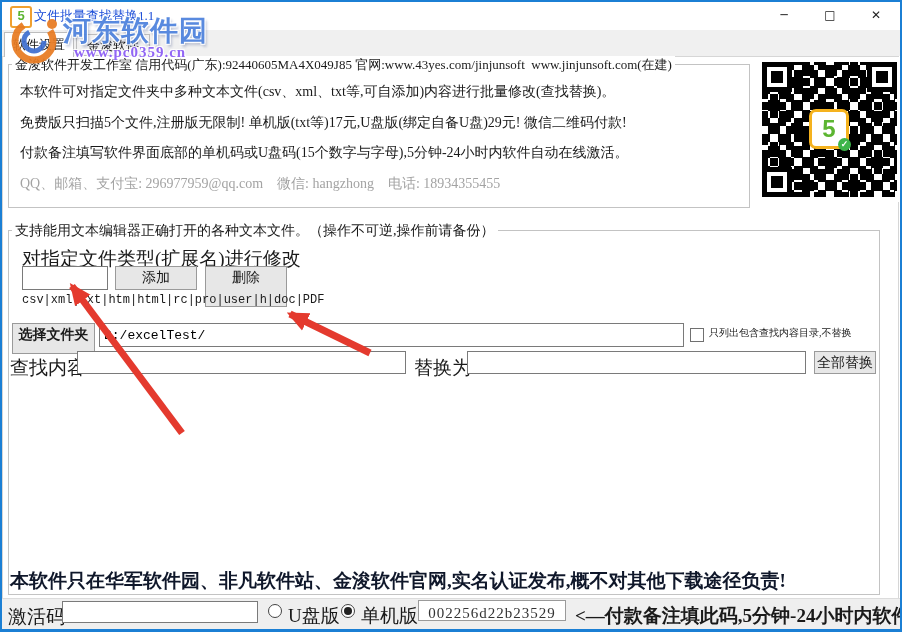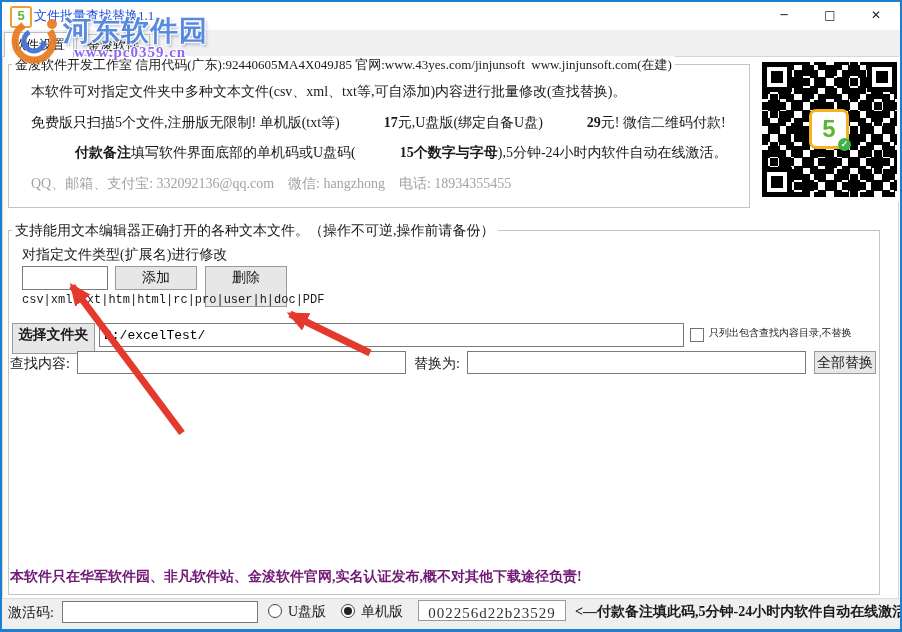--- a/index.html
+++ b/index.html
@@ -16,28 +16,28 @@
   
   .tabbar{position:absolute;left:0;top:30px;width:902px;height:26px;background:#f0f0f0;}
   .pane{position:absolute;left:2px;top:56px;width:897px;height:573px;background:#fff;
         border:1px solid #d6d6d6;box-sizing:border-box;}
   .tab{position:absolute;box-sizing:border-box;text-align:center;font-size:13px;z-index:6;cursor:pointer;}
   .tab.sel{left:4px;top:32px;width:70px;height:25px;background:#fff;border:1px solid #bdbdbd;border-bottom:none;line-height:24px;}
   .tab.uns{left:76px;top:34px;width:74px;height:22px;background:#f1f1f1;border:1px solid #bdbdbd;line-height:21px;}
   
   .gbox{position:absolute;border:1px solid #c3c3c3;box-sizing:border-box;}
   .legend{position:absolute;background:#fff;padding:0 3px;white-space:pre;}
-  .iline{position:absolute;left:31px;white-space:pre;}
+  .iline{position:absolute;left:20px;white-space:pre;}
   .gray{color:#a3a3a3;}
   
   .btn{position:absolute;box-sizing:border-box;background:#e7e7e7;border:1px solid #9a9a9a;
        text-align:center;font-family:inherit;font-size:14px;line-height:21px;cursor:pointer;}
   .tin{position:absolute;box-sizing:border-box;border:1px solid #7a7a7a;background:#fff;padding:1px 4px;
        font-family:"Liberation Mono","DejaVu Sans Mono",monospace;font-size:13px;}
-  .lbl{position:absolute;font-size:14px;white-space:pre;}
+  .lbl{position:absolute;font-size:19px;white-space:pre;}
   .mono{font-family:"Liberation Mono","DejaVu Sans Mono",monospace;}
   .cb{position:absolute;width:14px;height:14px;background:#fff;border:1px solid #707070;box-sizing:border-box;cursor:pointer;}
   .radio{position:absolute;width:14px;height:14px;border:1px solid #444;border-radius:50%;background:#fff;box-sizing:border-box;cursor:pointer;}
   .radio .dot{position:absolute;left:2px;top:2px;width:8px;height:8px;border-radius:50%;background:#222;}
   
   .qr{position:absolute;left:757px;top:57px;width:145px;height:145px;background:#fff;box-sizing:border-box;padding:5px;}
   .qrpat{position:relative;width:135px;height:135px;background-color:#fff;
      background-image:
        repeating-conic-gradient(#000 0% 25%, transparent 0% 50%),
        repeating-conic-gradient(#000 0% 25%, #fff 0% 50%);
@@ -47,26 +47,26 @@
   .qrlogo{position:absolute;left:47px;top:47px;width:40px;height:40px;background:#fff;border:3px solid #f5b21e;
           border-radius:7px;box-sizing:border-box;color:#5cb531;font:bold 24px/33px "Liberation Sans",sans-serif;text-align:center;}
   .qrcheck{position:absolute;right:-5px;bottom:-5px;width:13px;height:13px;border-radius:50%;background:#3db54a;
            color:#fff;font:bold 9px/13px "Liberation Sans",sans-serif;text-align:center;}
   
   .wm{position:absolute;left:8px;top:12px;z-index:60;opacity:.93;pointer-events:none;}
   .wm-name{position:absolute;left:55px;top:0px;font-size:28px;font-weight:bold;color:#4d82dd;letter-spacing:1px;
      text-shadow:-1px -1px 0 #fff,1px -1px 0 #fff,-1px 1px 0 #fff,1px 1px 0 #fff,2px 3px 3px rgba(40,60,120,.35);white-space:pre;}
   .wm-url{position:absolute;left:66px;top:32px;font-size:15px;font-weight:bold;color:#8b5cf6;letter-spacing:1px;
      text-shadow:-1px -1px 0 #fff,1px -1px 0 #fff,-1px 1px 0 #fff,1px 1px 0 #fff;white-space:pre;}
-  .red{color:#701a75;font-weight:bold;font-family:Liberation Serif, serif;}
+  .red{color:#0f172a;font-weight:bold;font-family:Liberation Serif, serif;}
   .strip{position:absolute;left:2px;top:598px;width:898px;height:31px;background:#efefef;border-top:1px solid #dcdcdc;}
   .codebox{position:absolute;box-sizing:border-box;border:1px solid #9a9a9a;background:#fff;text-align:center;
            font-size:15px;letter-spacing:1px;color:#333;}
   svg.overlay{position:absolute;left:0;top:0;z-index:50;pointer-events:none;}
-  b{font-weight:bold;padding-left:44px;}
+  b{font-weight:normal;}
 </style>
 </head>
 <body>
 
 <div id="win">
 
   <div class="titlebar">
     <div class="appicon">5</div>
     <div class="title-text">文件批量查找替换1.1</div>
     <div class="wc" style="left:761px;">─</div>
@@ -77,21 +77,21 @@
   <div class="tabbar"></div>
   <div class="pane"></div>
   <div class="tab sel">软件设置</div>
   <div class="tab uns">金浚软件</div>
 
   <div class="gbox" style="left:8px;top:64px;width:742px;height:144px;"></div>
   <div class="legend" style="left:12px;top:56px;font-size:13px;">金浚软件开发工作室 信用代码(广东):92440605MA4X049J85 官网:www.43yes.com/jinjunsoft  www.jinjunsoft.com(在建)</div>
   <div class="iline" style="top:83px;">本软件可对指定文件夹中多种文本文件(csv、xml、txt等,可自添加)内容进行批量修改(查找替换)。</div>
   <div class="iline" style="top:114px;"><span>免费版只扫描5个文件,注册版无限制! 单机版(txt等)</span><b>17</b><span>元,U盘版(绑定自备U盘)</span><b>29</b><span>元! 微信二维码付款!</span></div>
   <div class="iline" style="top:144px;"><b>付款备注</b><span>填写软件界面底部的单机码或U盘码(</span><b>15个数字与字母</b><span>),5分钟-24小时内软件自动在线激活。</span></div>
-  <div class="iline gray" style="top:175px;">QQ、邮箱、支付宝: 332092136@qq.com    微信: hangzhong    电话: 18934355455</div>
+  <div class="iline gray" style="top:175px;">QQ、邮箱、支付宝: 296977959@qq.com    微信: hangzhong    电话: 18934355455</div>
 
   <div class="qr">
     <div class="qrpat">
       <div class="finder" style="left:0;top:0;">
           <i></i>
         </div>
       <div class="finder" style="right:0;top:0;">
           <i></i>
         </div>
       <div class="finder" style="left:0;bottom:0;">

